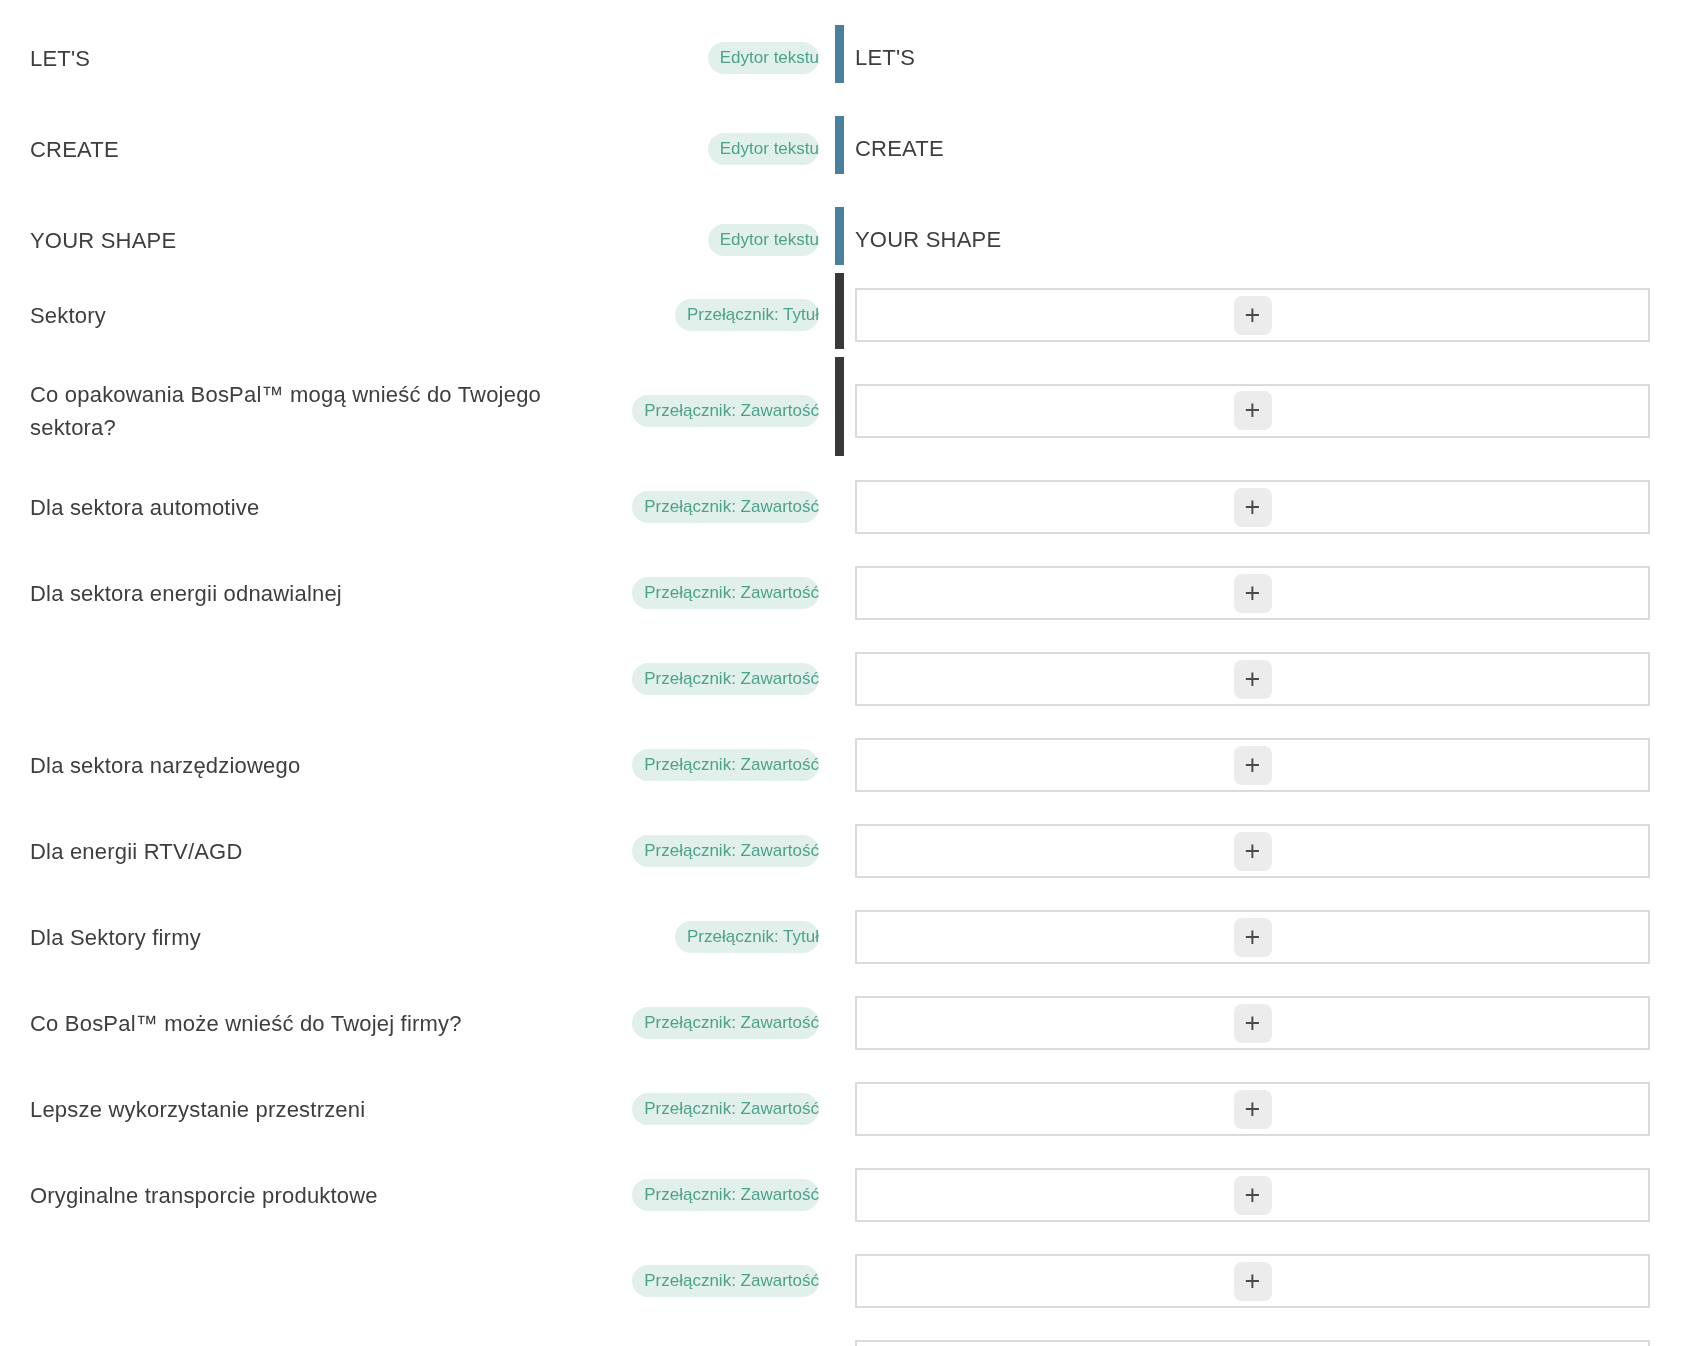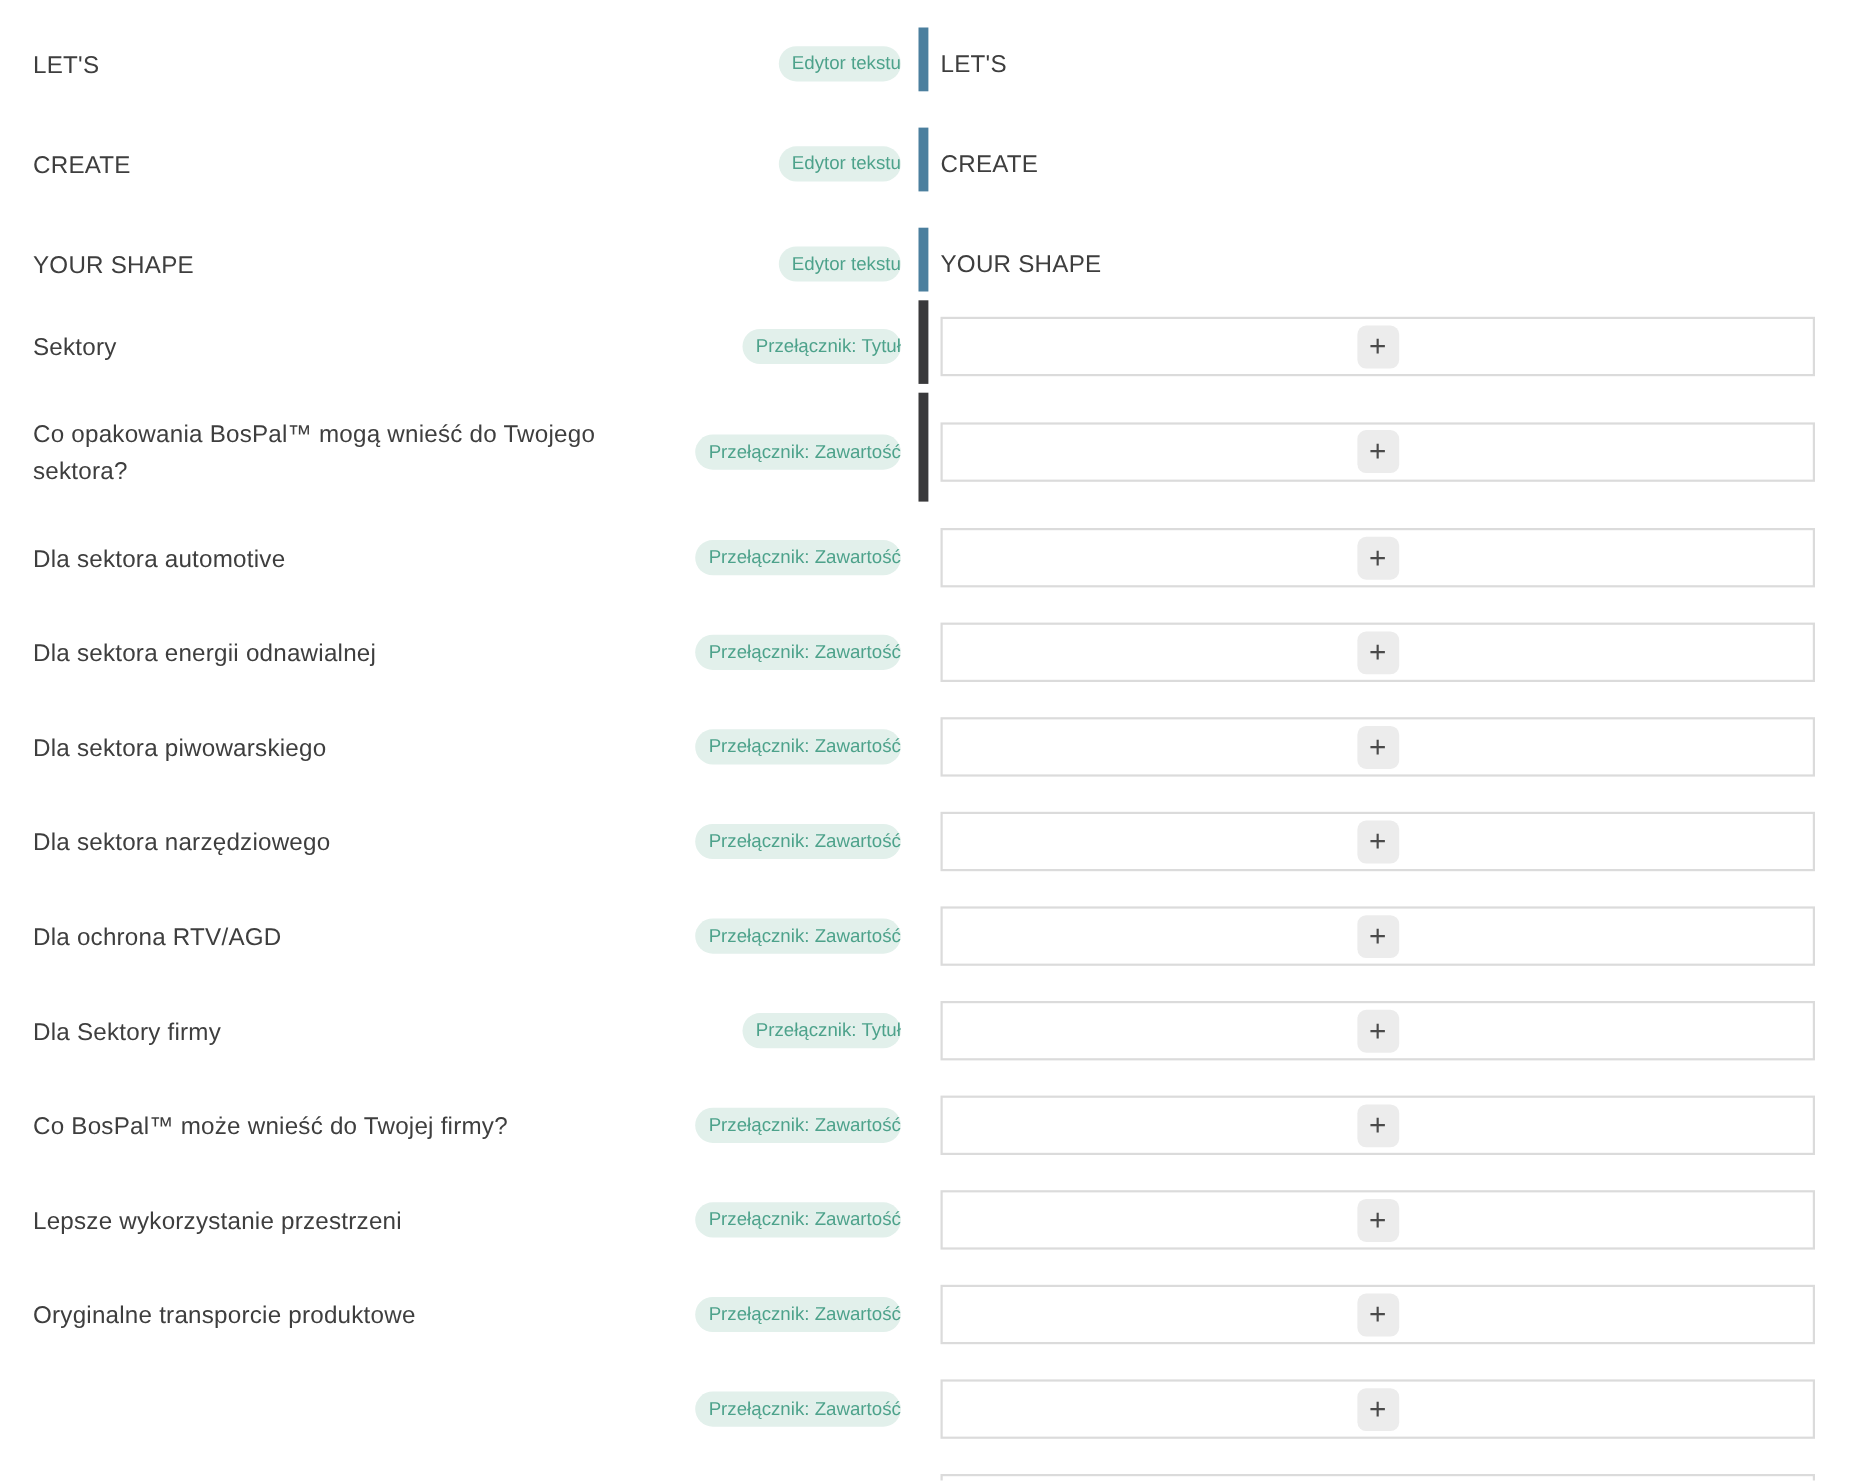--- a/index.html
+++ b/index.html
@@ -167,21 +167,20 @@
       <div class="bar empty"></div>
     </div>
     <div class="right">
         <div class="add-box">
           <button class="plus-btn">+</button>
         </div>
       </div>
   </div>
     <div class="row box86">
     <div class="left">
-      <span class="src-label">Dla sektora piwowarskiego</span>
       <span class="badge">Przełącznik: Zawartość</span>
     </div>
     <div class="bar-wrap">
       <div class="bar empty"></div>
     </div>
     <div class="right">
         <div class="add-box">
           <button class="plus-btn">+</button>
         </div>
       </div>
@@ -195,21 +194,21 @@
       <div class="bar empty"></div>
     </div>
     <div class="right">
         <div class="add-box">
           <button class="plus-btn">+</button>
         </div>
       </div>
   </div>
     <div class="row box86">
     <div class="left">
-      <span class="src-label">Dla ochrona RTV/AGD</span>
+      <span class="src-label">Dla energii RTV/AGD</span>
       <span class="badge">Przełącznik: Zawartość</span>
     </div>
     <div class="bar-wrap">
       <div class="bar empty"></div>
     </div>
     <div class="right">
         <div class="add-box">
           <button class="plus-btn">+</button>
         </div>
       </div>

